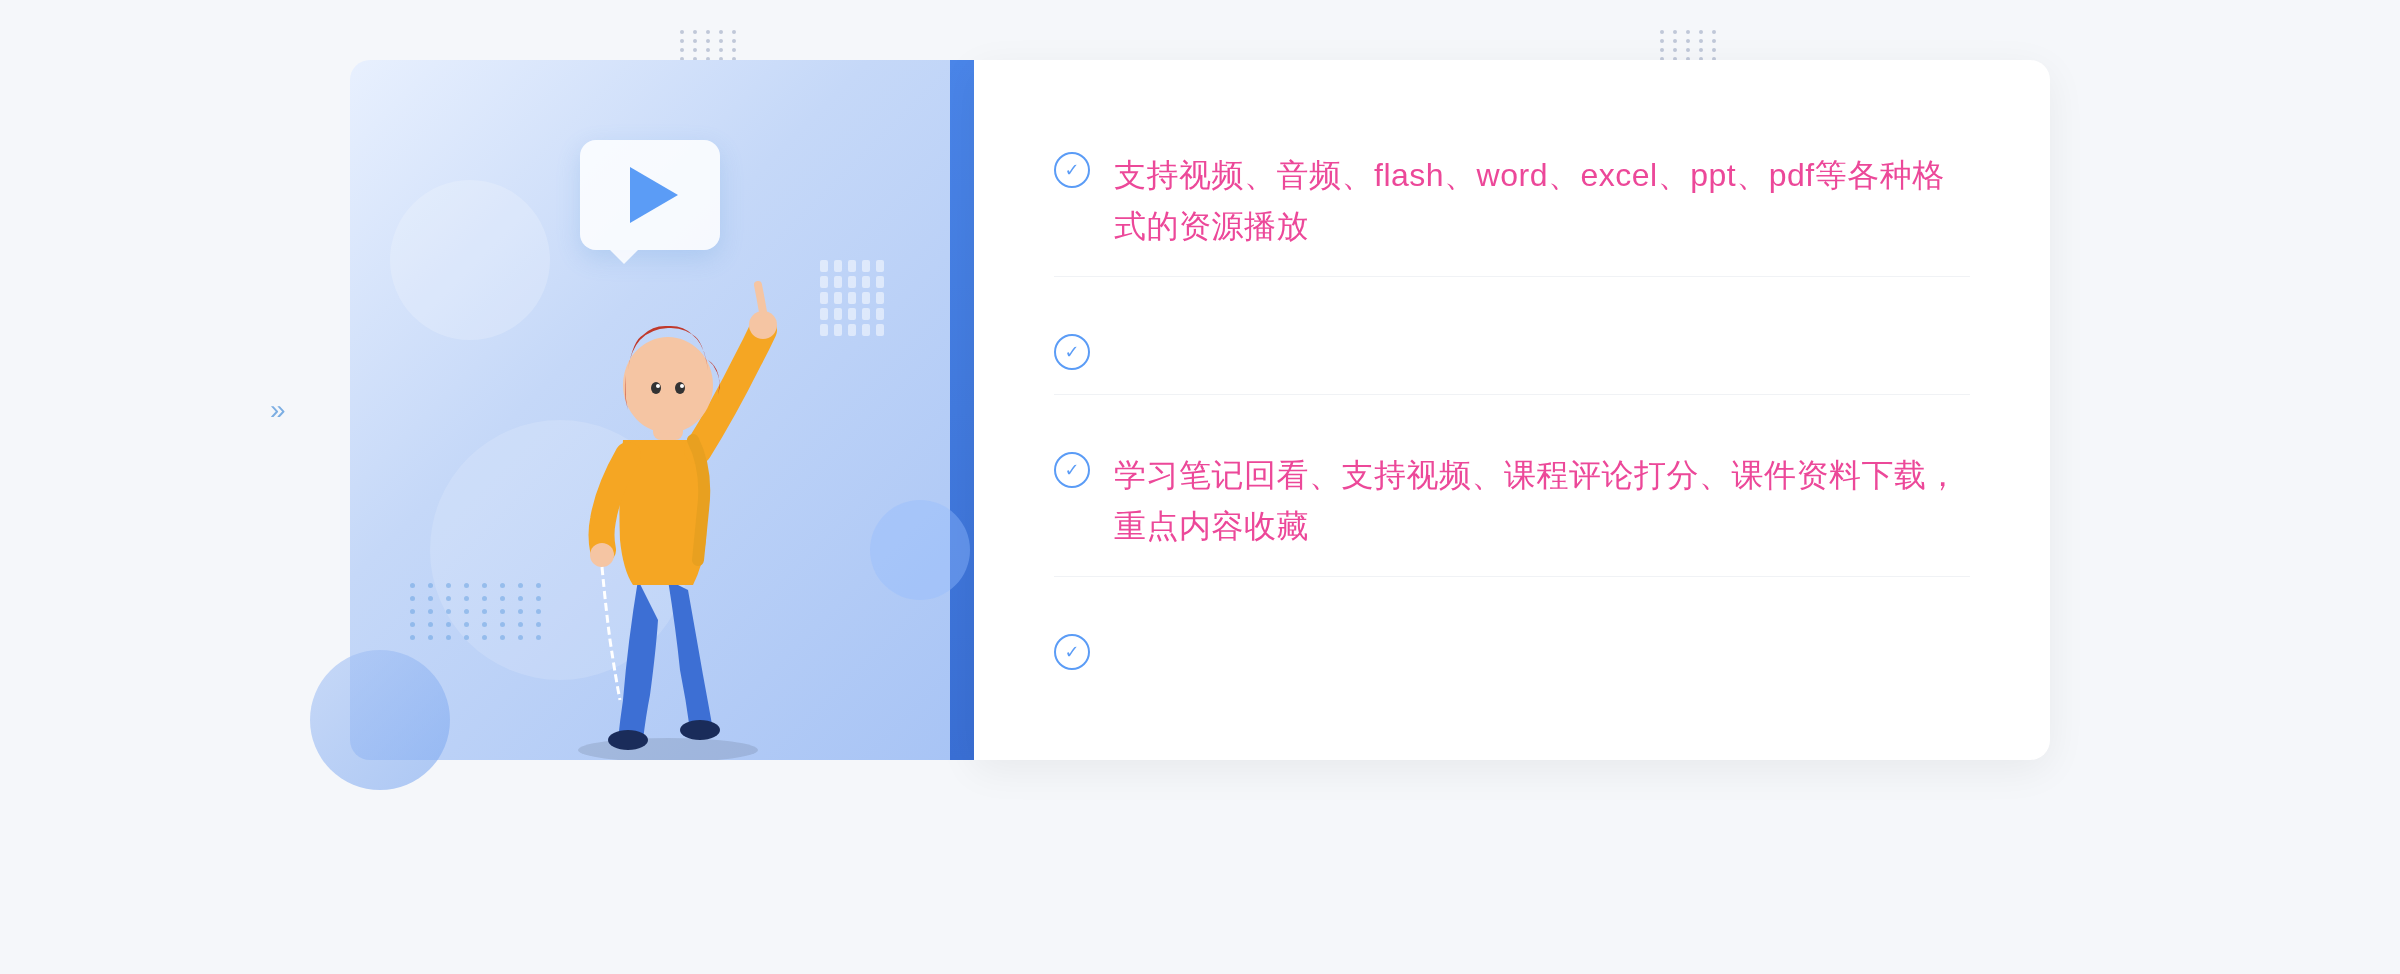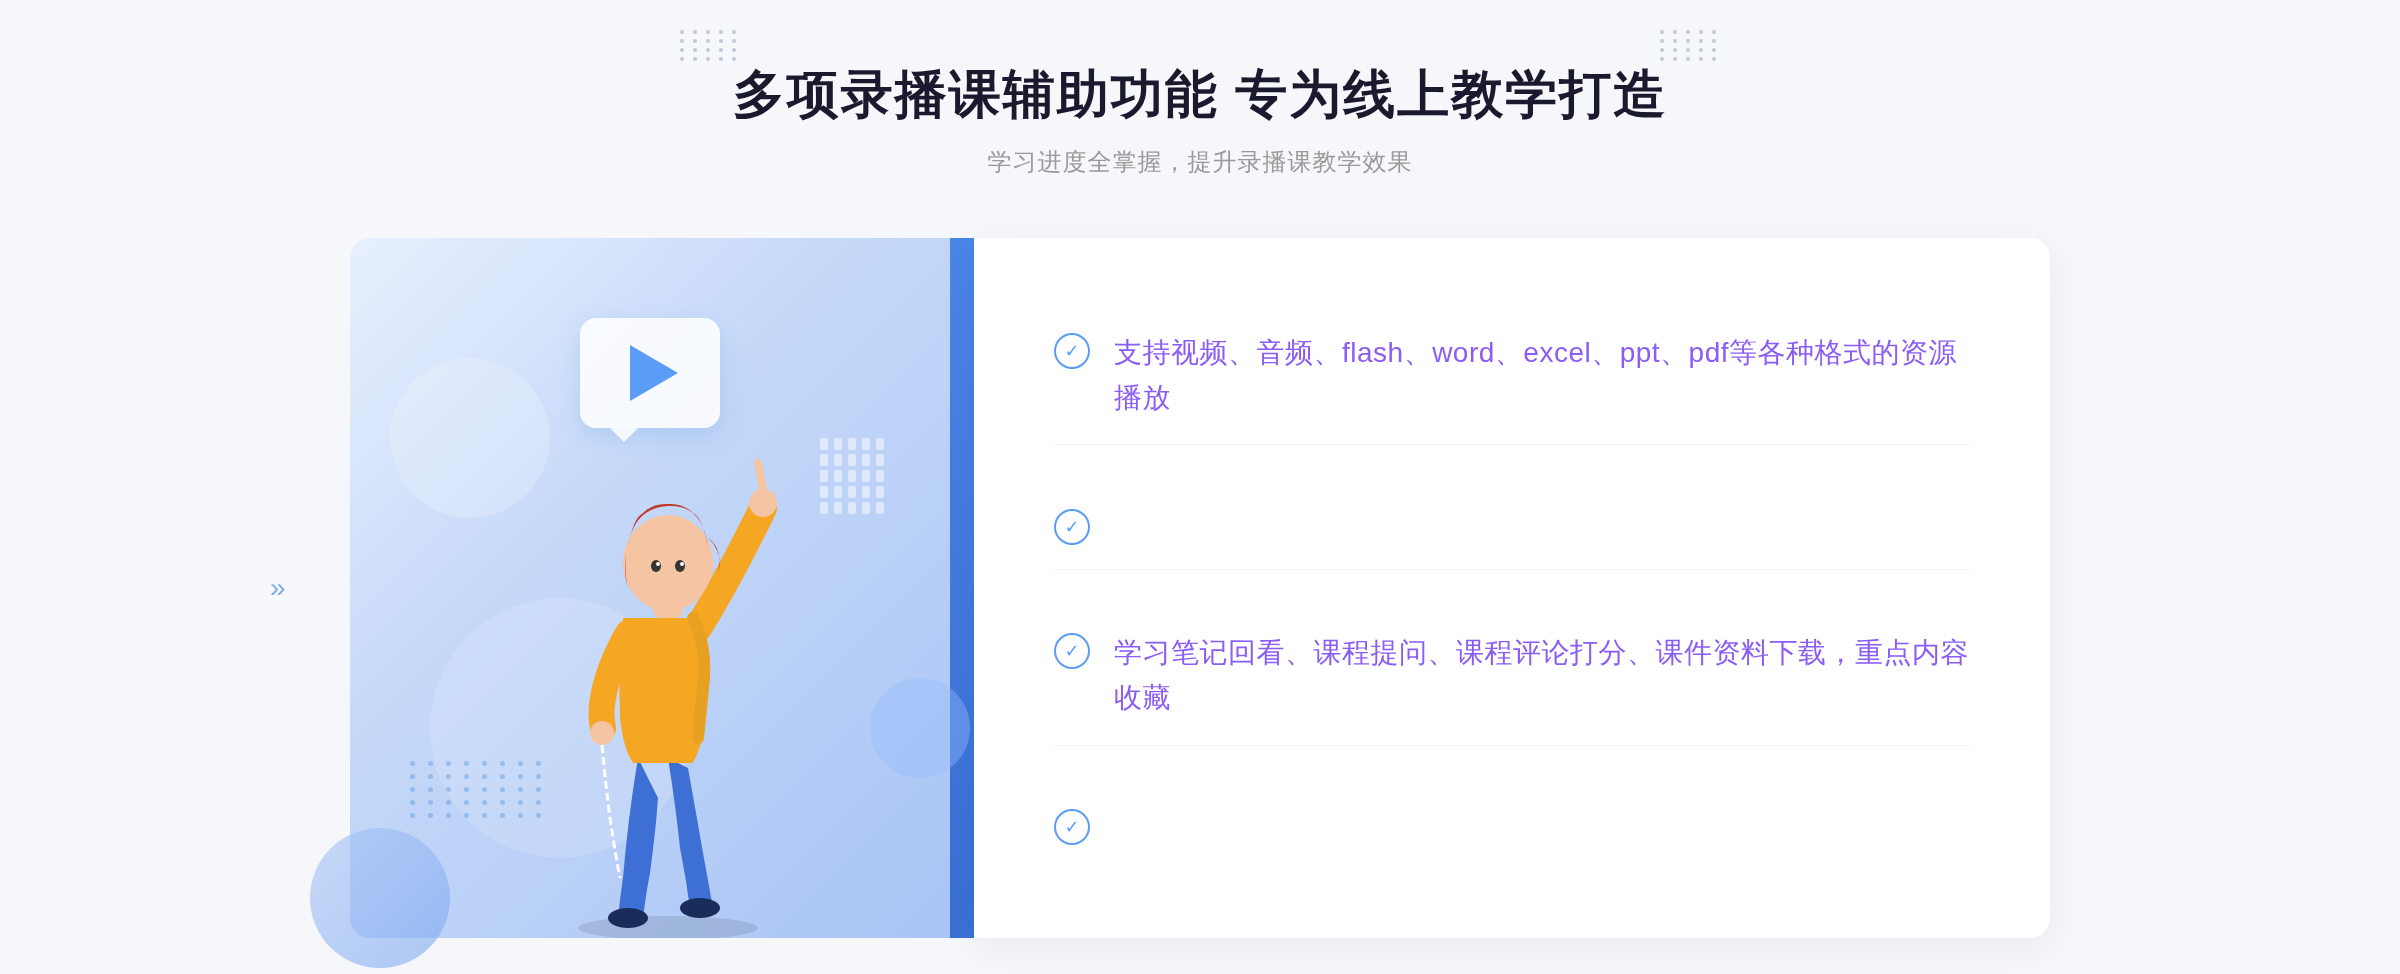--- a/index.html
+++ b/index.html
@@ -260,22 +260,22 @@
       flex-shrink: 0;
       margin-top: 2px;
     }
     .check-mark {
       color: #5b9cf6;
       font-size: 18px;
       line-height: 1;
     }
 
     .feature-text {
-      font-size: 28px;
-      color: #8b5cf6;
+      font-size: 32px;
+      color: #ec4899;
       line-height: 1.6;
       letter-spacing: 0.5px;
     }
   </style>
 </head>
 <body>
 
 <div class="page-container">
 
   <div class="dots-left-top">
@@ -316,24 +316,20 @@
       <div class="dot"></div>
       <div class="dot"></div>
       <div class="dot"></div>
     <div class="dot"></div>
       <div class="dot"></div>
       <div class="dot"></div>
       <div class="dot"></div>
       <div class="dot"></div>
   </div>
 
-  <div class="header-section">
-    <h1 class="main-title">多项录播课辅助功能 专为线上教学打造</h1>
-    <p class="sub-title">学习进度全掌握，提升录播课教学效果</p>
-  </div>
 
   <div class="content-area">
 
     <div class="chevrons-left">
       <span class="chevron">»</span>
     </div>
 
     <div class="left-panel">
 
       <div class="circle-large"></div>
@@ -489,21 +485,21 @@
       <div class="feature-item">
         <div class="check-circle">
           <span class="check-mark">✓</span>
         </div>
       </div>
 
       <div class="feature-item">
         <div class="check-circle">
           <span class="check-mark">✓</span>
         </div>
-        <span class="feature-text">学习笔记回看、课程提问、课程评论打分、课件资料下载，重点内容收藏</span>
+        <span class="feature-text">学习笔记回看、支持视频、课程评论打分、课件资料下载，重点内容收藏</span>
       </div>
 
       <div class="feature-item">
         <div class="check-circle">
           <span class="check-mark">✓</span>
         </div>
       </div>
 
     </div>
 

